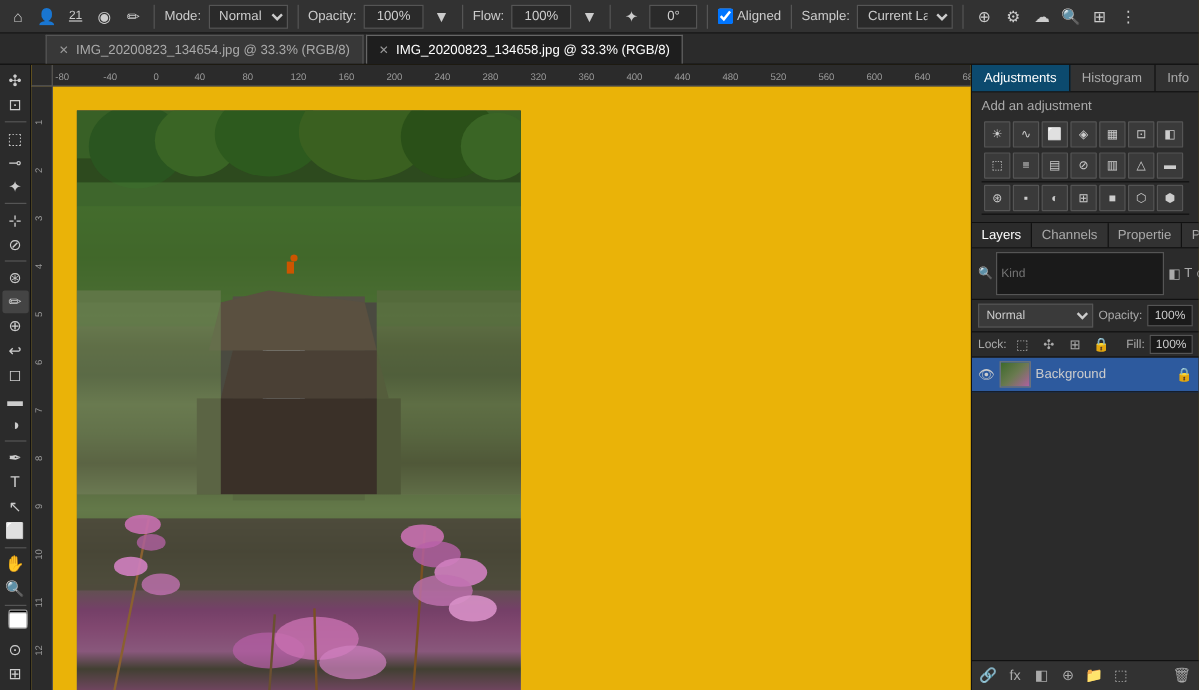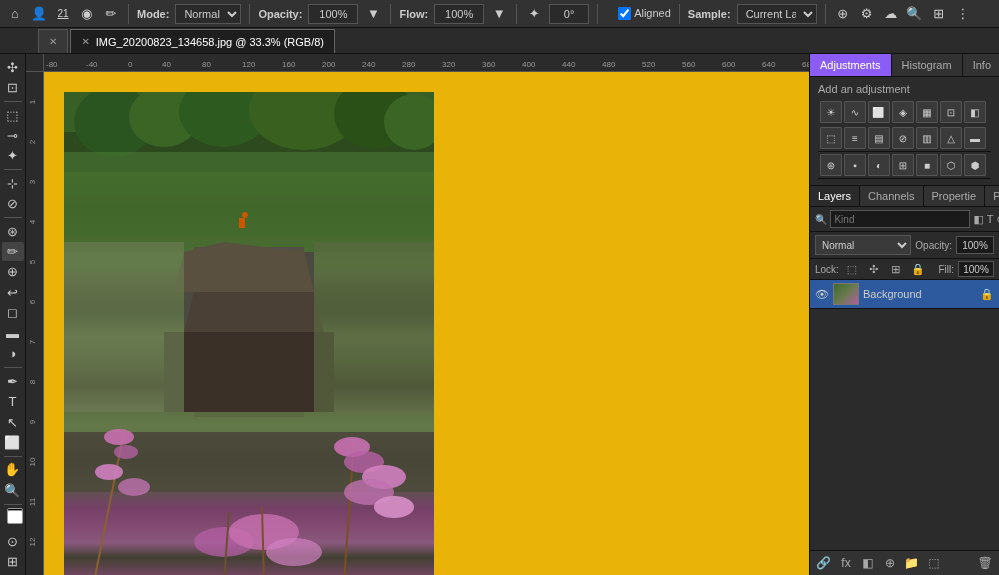--- a/index.html
+++ b/index.html
@@ -38,21 +38,20 @@
     }
     .toolbar-separator {
       width: 1px;
       height: 20px;
       background: #555;
       margin: 0 2px;
     }
     .toolbar-label {
       color: #ccc;
       font-size: 11px;
-      font-weight: bold;
     }
     .toolbar-dropdown {
       background: #2a2a2a;
       border: 1px solid #555;
       color: #ccc;
       font-size: 11px;
       padding: 1px 4px;
       height: 20px;
       cursor: pointer;
     }
@@ -61,25 +60,24 @@
       border: 1px solid #555;
       color: #ccc;
       font-size: 11px;
       padding: 1px 4px;
       height: 20px;
       width: 50px;
       text-align: center;
     }
     .toolbar-checkbox-label {
       display: flex;
-      align-items: flex-start;
+      align-items: center;
       gap: 3px;
       color: #ccc;
       font-size: 11px;
-      margin-left: 12px;
     }
 
     
     #tab-bar {
       height: 26px;
       background: #2b2b2b;
       border-bottom: 1px solid #111;
       display: flex;
       align-items: flex-end;
       padding-left: 38px;
@@ -254,21 +252,21 @@
     }
     .right-tab {
       padding: 5px 10px;
       font-size: 11px;
       color: #aaa;
       cursor: pointer;
       border-right: 1px solid #111;
     }
     .right-tab.active {
       color: #fff;
-      background: #8b5cf6;
+      background: #0c4a6e;
     }
 
     
     #add-adjustment {
       padding: 6px 8px;
       font-size: 11px;
       color: #aaa;
       border-bottom: 1px solid #111;
     }
     #adjustment-icons {
@@ -325,21 +323,21 @@
       border-bottom: 1px solid #111;
       gap: 3px;
     }
     .layers-search-input {
       flex: 1;
       background: #1a1a1a;
       border: 1px solid #555;
       color: #ccc;
       font-size: 10px;
       padding: 1px 3px;
-      height: 18px;
+      height: 36px;
     }
     .layers-search-icon {
       font-size: 10px;
       color: #999;
     }
     .layers-icon-btn {
       width: 18px;
       height: 18px;
       display: flex;
       align-items: center;
@@ -525,20 +523,21 @@
   <div class="toolbar-icon">⚙</div>
   <div class="toolbar-icon">☁</div>
   <div class="toolbar-icon">🔍</div>
   <div class="toolbar-icon">⊞</div>
   <div class="toolbar-icon">⋮</div>
 </div>
 
 <div id="tab-bar">
   <div class="tab">
     <span class="tab-close">✕</span>
+    <span>IMG_20200823_134654.jpg @ 33.3% (RGB/8)</span>
   </div>
   <div class="tab active">
     <span class="tab-close">✕</span>
     <span>IMG_20200823_134658.jpg @ 33.3% (RGB/8)</span>
   </div>
 </div>
 
 <div id="main-area">
 
   <div id="left-toolbar">

